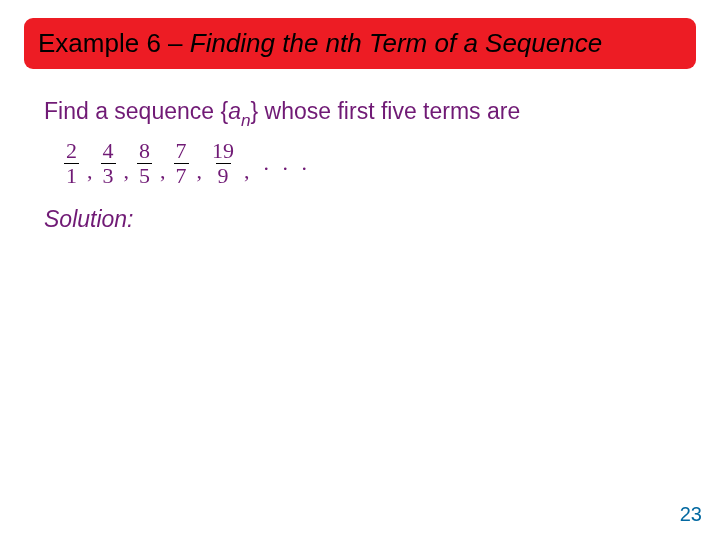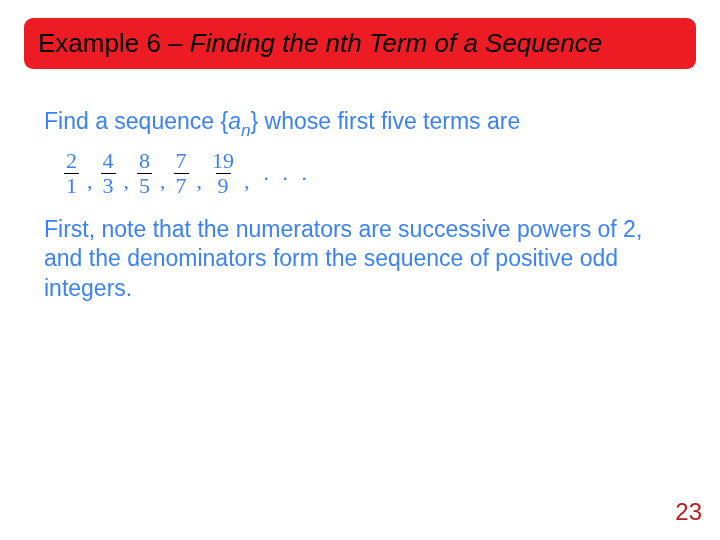--- a/index.html
+++ b/index.html
@@ -7,32 +7,32 @@
     width: 720px;
     height: 540px;
     background: #fff;
     font-family: Arial, Helvetica, sans-serif;
     position: relative;
     overflow: hidden;
   }
   .banner {
     background: #ed1c24;
     border-radius: 9px;
-    margin: 18px 24px 14px 24px;
+    margin: 18px 24px 4px 24px;
     padding: 10px 14px;
   }
   .banner-text {
     color: #000;
     font-size: 26px;
     font-weight: 400;
   }
   .banner-text .italic { font-style: italic; }
   .content {
     padding: 24px 44px 0 44px;
-    color: #3b82f6;
+    color: #701a75;
     font-size: 23px;
     line-height: 1.28;
   }
   .p1 { margin-bottom: 10px; }
   .sub { font-style: italic; font-size: 0.75em; vertical-align: sub; position: relative; top: 1px; }
   .seq-row {
     display: flex;
     align-items: center;
     gap: 8px;
     margin: 6px 0 18px 20px;
@@ -48,22 +48,22 @@
   .frac .num { padding: 0 2px 1px 2px; }
   .frac .den { border-top: 1px solid #000; padding: 1px 2px 0 2px; }
   .comma { align-self: flex-end; margin-bottom: 2px; }
   .dots { align-self: center; padding-left: 6px; letter-spacing: 4px; }
   .p2 { margin-bottom: 30px; }
   .sol-label { font-style: italic; }
   .page-num {
     position: absolute;
     right: 18px;
     bottom: 14px;
-    font-size: 24px;
-    color: #b91c1c;
+    font-size: 20px;
+    color: #0369a1;
   }
 </style>
 </head>
 <body>
 
 <div class="banner">
   <span class="banner-text">
     <span>Example 6 – </span><span class="italic">Finding the nth Term of a Sequence</span>
   </span>
 </div>
@@ -97,17 +97,17 @@
     <span class="comma">,</span>
     <span class="frac">
       <span class="num">19</span>
       <span class="den">9</span>
     </span>
     <span class="comma">,</span>
     <span class="dots">. . .</span>
   </div>
 
 
-  <p>First, note that the numerators are successive powers of 2, and the denominators form the sequence of positive odd integers.</p>
+  <p class="sol-label">Solution:</p>
 
 </div>
 
 <div class="page-num">23</div>
 
 </body></html>

